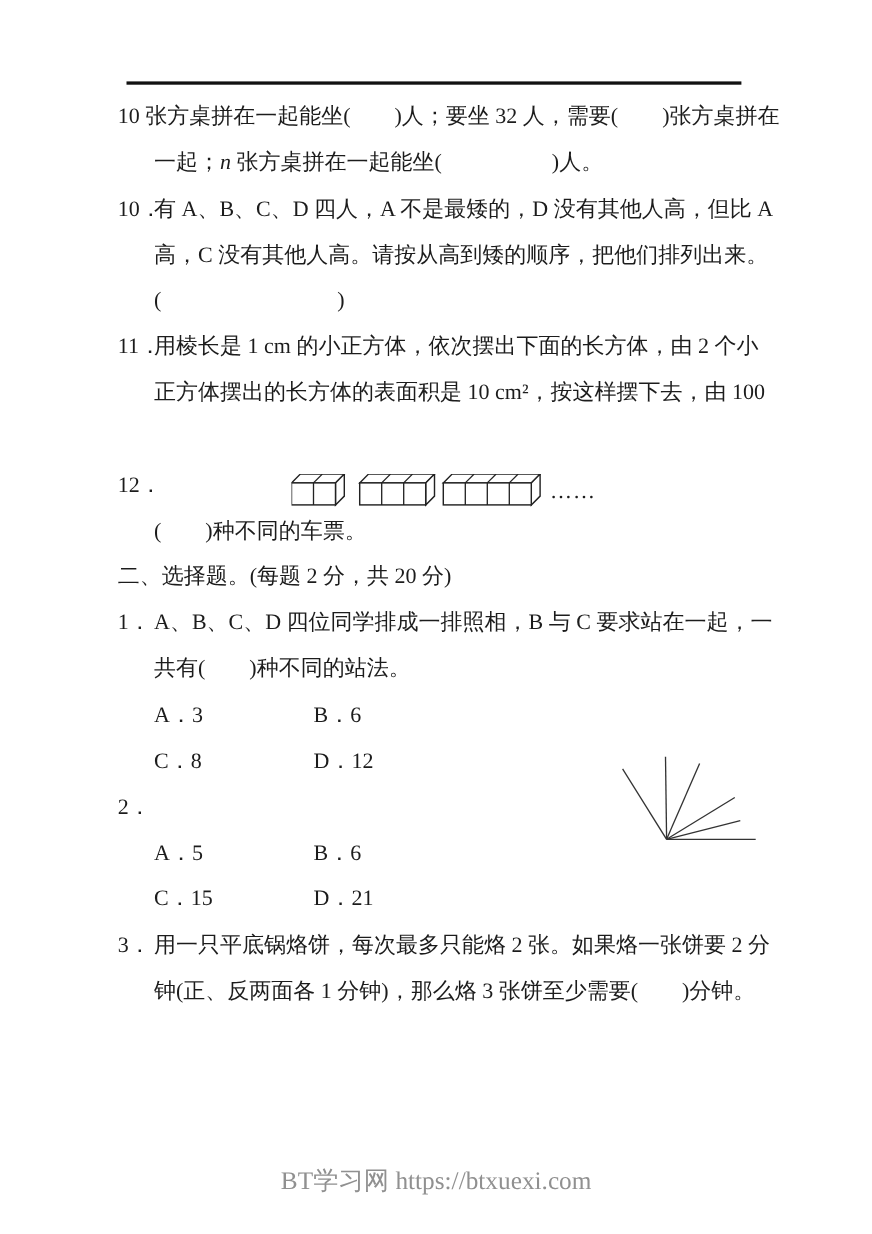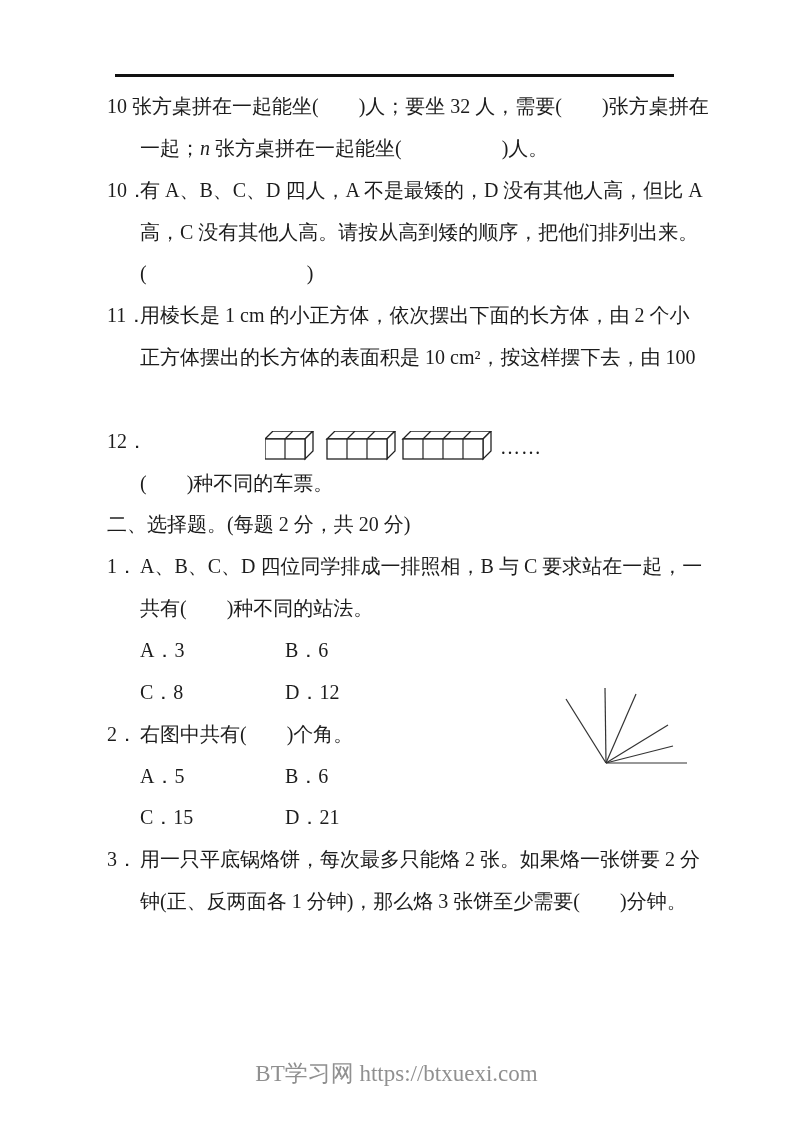--- a/index.html
+++ b/index.html
@@ -65,21 +65,21 @@
   <div class="line outdent"><span>二、选择题。(每题 2 分，共 20 分)</span></div>
 
   <div class="line"><span class="qnum">1．</span><span>A、B、C、D 四位同学排成一排照相，B 与 C 要求站在一起，一</span></div>
 
   <div class="line"><span>共有(　　)种不同的站法。</span></div>
 
   <div class="line"><span class="optA">A．3</span><span>B．6</span></div>
 
   <div class="line"><span class="optA">C．8</span><span>D．12</span></div>
 
-  <div class="line"><span class="qnum">2．</span><span>右图中共有(　　)个角。</span></div>
+  <div class="line"><span class="qnum">2．</span></div>
 
   <div class="line"><span class="optA">A．5</span><span>B．6</span></div>
 
   <div class="line"><span class="optA">C．15</span><span>D．21</span></div>
 
   <div class="line"><span class="qnum">3．</span><span>用一只平底锅烙饼，每次最多只能烙 2 张。如果烙一张饼要 2 分</span></div>
 
   <div class="line"><span>钟(正、反两面各 1 分钟)，那么烙 3 张饼至少需要(　　)分钟。</span></div>
 
 </div>

